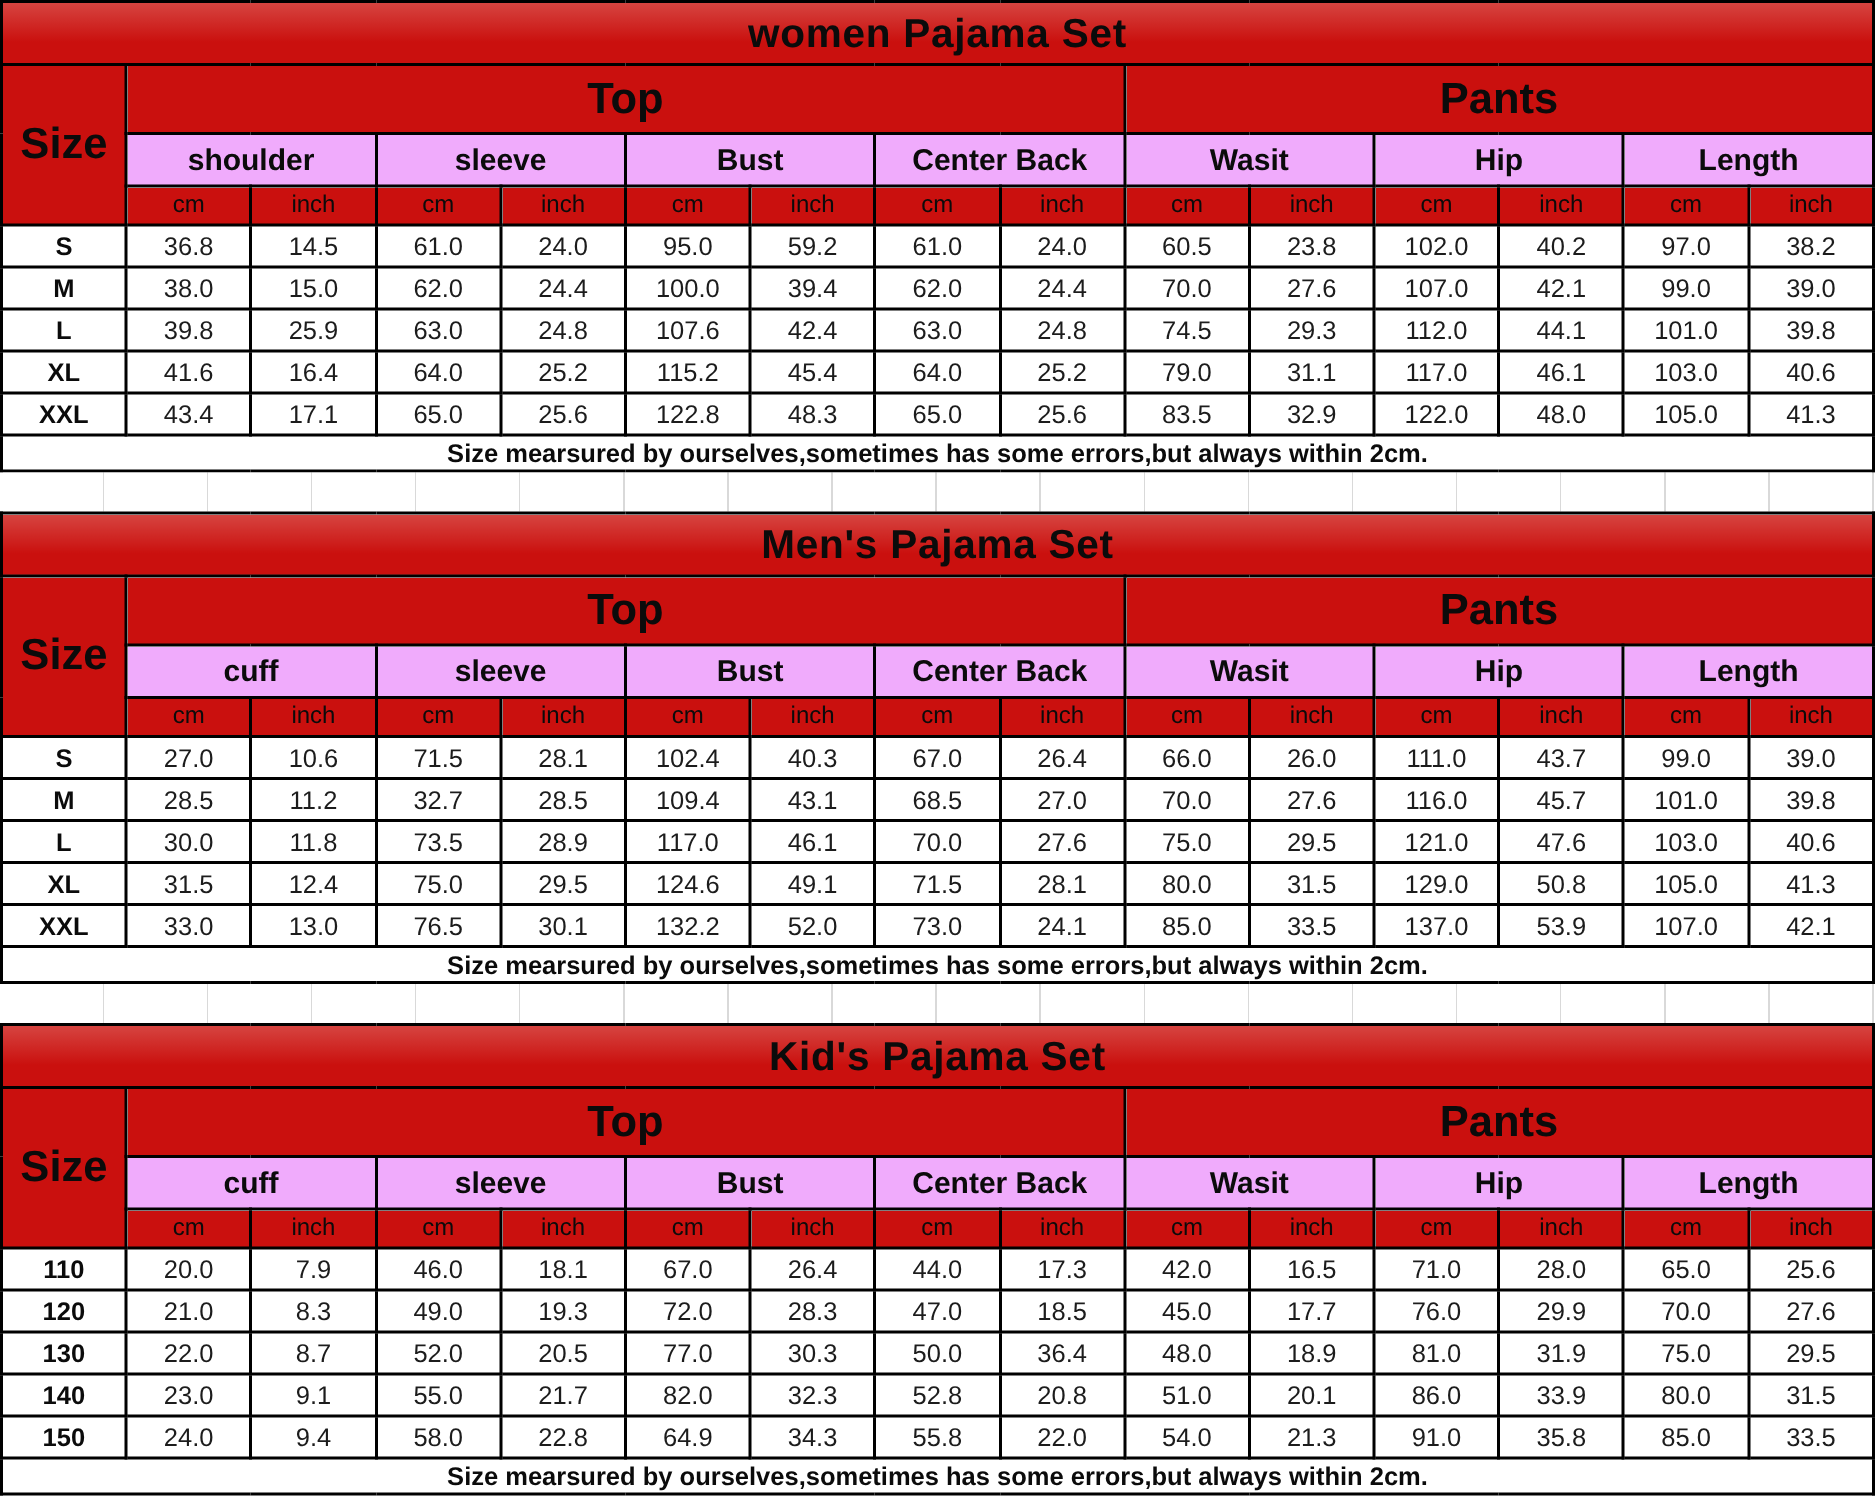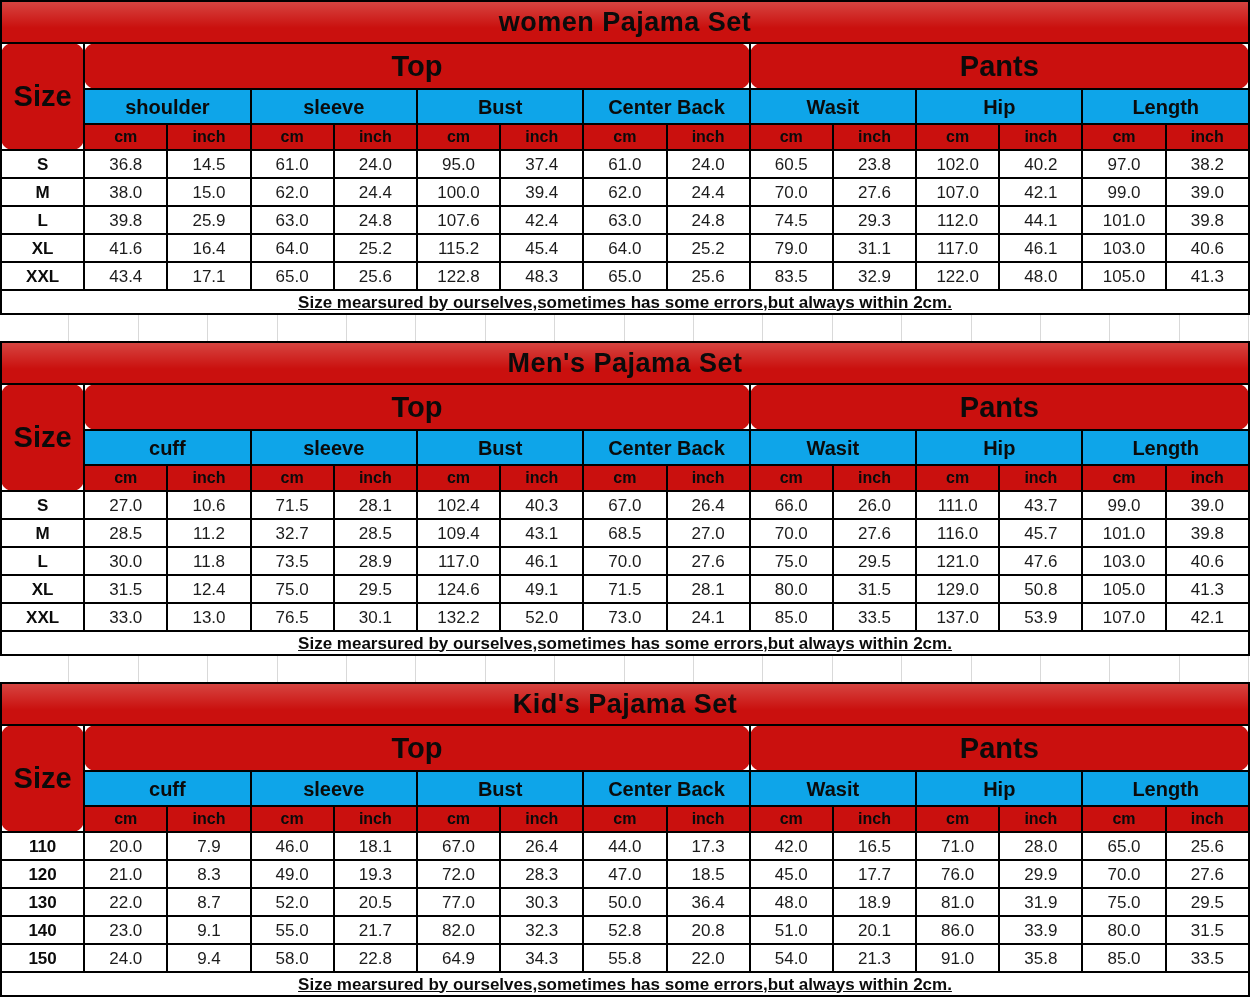--- a/index.html
+++ b/index.html
@@ -36,42 +36,41 @@
     font-weight:bold;
     letter-spacing:0.5px;
   }
 
   
   tr.t-group td{
     height:44px;
     background:#ca100e;
     font-size:29px;
     font-weight:bold;
-    border-radius:12px;
   }
   td.size-head{
     background:#ca100e;
     font-size:29px;
     font-weight:bold;
   }
 
   
   tr.t-measure td{
     height:33px;
-    background:#0ea5e9;
+    background:#f0abfc;
     font-size:20px;
     font-weight:bold;
   }
 
   
   tr.t-units td{
     height:24px;
     background:#ca100e;
     font-size:16px;
-    font-weight:bold;
+    font-weight:normal;
   }
 
   
   tr.t-data td{
     height:26px;
     background:#ffffff;
     font-size:17px;
     font-weight:normal;
     color:#1c1c1c;
   }
@@ -79,21 +78,20 @@
     font-weight:bold;
     color:#0b0b0b;
   }
 
   
   tr.t-note td{
     height:22px;
     background:#ffffff;
     font-size:17px;
     font-weight:bold;
-    text-decoration:underline;
   }
 
   
   .gap{
     height:26px;
     width:1250px;
     background-image:repeating-linear-gradient(90deg,
       #ffffff 0px, #ffffff 68.4px,
       #d9d9d9 68.4px, #d9d9d9 69.4px);
   }
@@ -154,21 +152,21 @@
           <td>cm</td>
           <td>inch</td>
         </tr>
         <tr class="t-data">
           <td class="size-cell">S</td>
           <td>36.8</td>
           <td>14.5</td>
           <td>61.0</td>
           <td>24.0</td>
           <td>95.0</td>
-          <td>37.4</td>
+          <td>59.2</td>
           <td>61.0</td>
           <td>24.0</td>
           <td>60.5</td>
           <td>23.8</td>
           <td>102.0</td>
           <td>40.2</td>
           <td>97.0</td>
           <td>38.2</td>
         </tr>
         <tr class="t-data">

